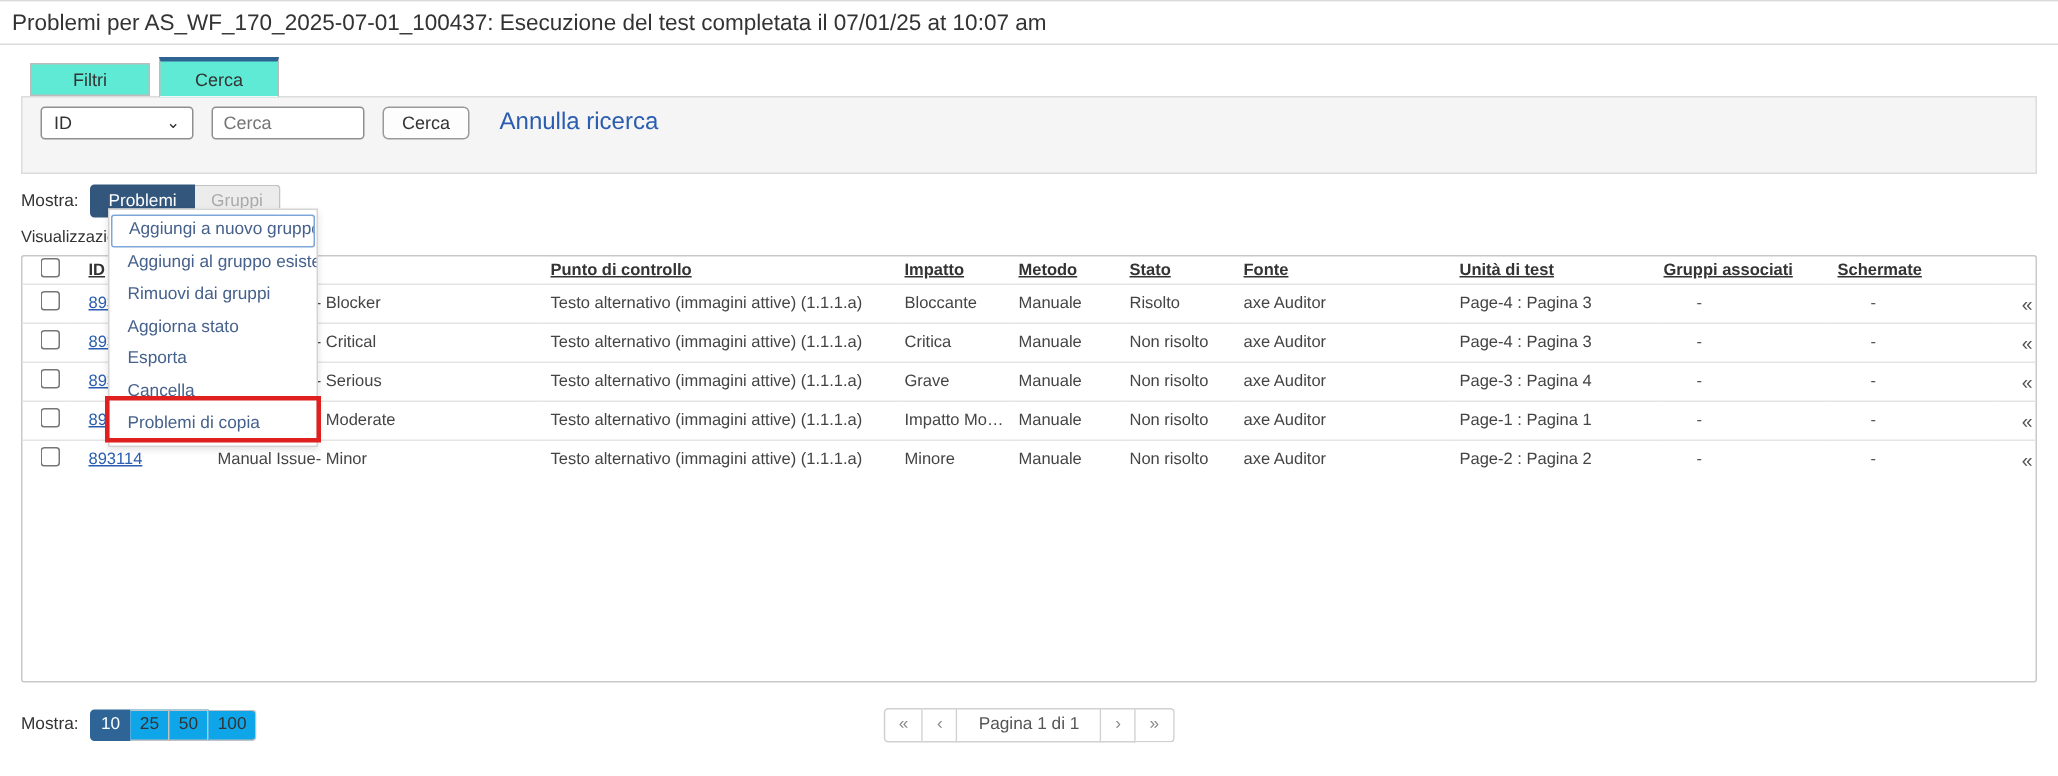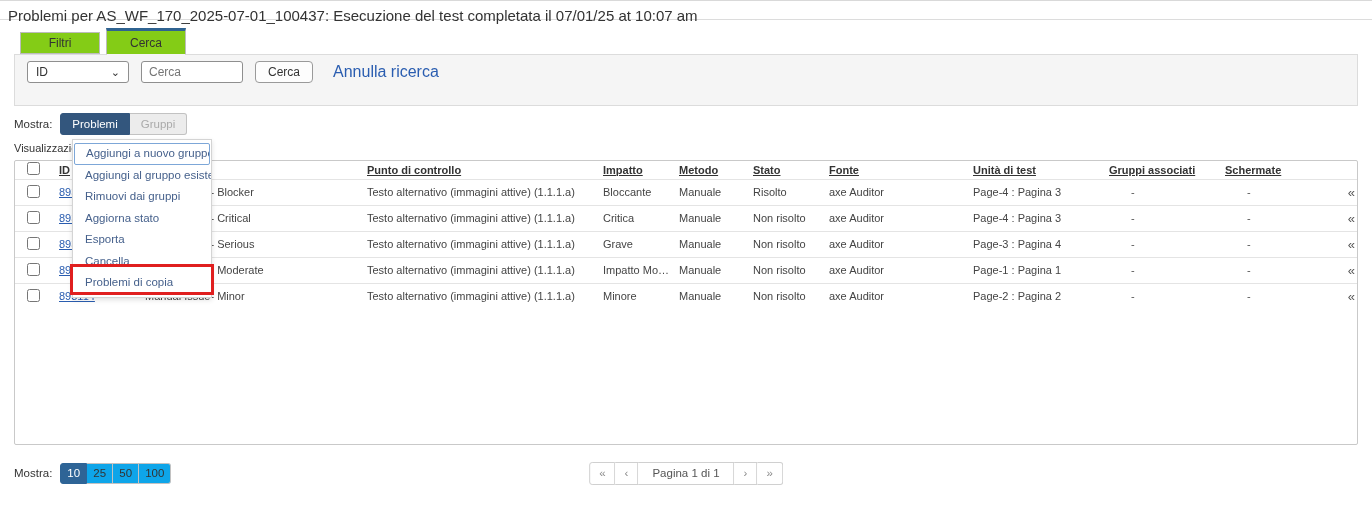--- a/index.html
+++ b/index.html
@@ -7,40 +7,40 @@
   body {
     font-family: "Liberation Sans", sans-serif;
     background: #ffffff;
     color: #333;
     position: relative;
     border-top: 1px solid #d9d9d9;
   }
 
   
   .title-bar {
-    height: 19px;
+    height: 29px;
     padding: 6px 8px;
     border-bottom: 1px solid #dcdcdc;
     background: #fff;
   }
   .title-bar h1 { font-size: 15px; font-weight: normal; color: #333; }
 
   
   .tabs {
     margin: 7px 0 0 20px;
     display: flex;
     align-items: flex-end;
     height: 27px;
   }
   .tab {
     width: 80px;
     text-align: center;
     font-size: 12px;
     color: #333;
-    background: #84cc16;
+    background: #5eead4;
     border: 1px solid #bcbcbc;
     padding: 3px 0 4px 0;
     cursor: pointer;
   }
   .tab.inactive { height: 22px; margin-right: 6px; }
   .tab.active {
     height: 27px;
     border-top: 3px solid #2f6391;
     border-bottom: 1px solid #f5f5f5;
     margin-bottom: -1px;

